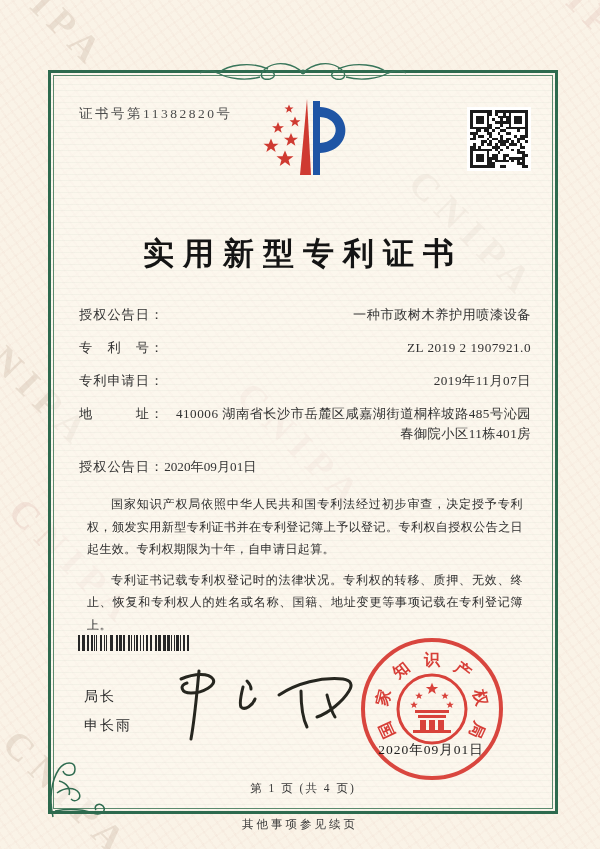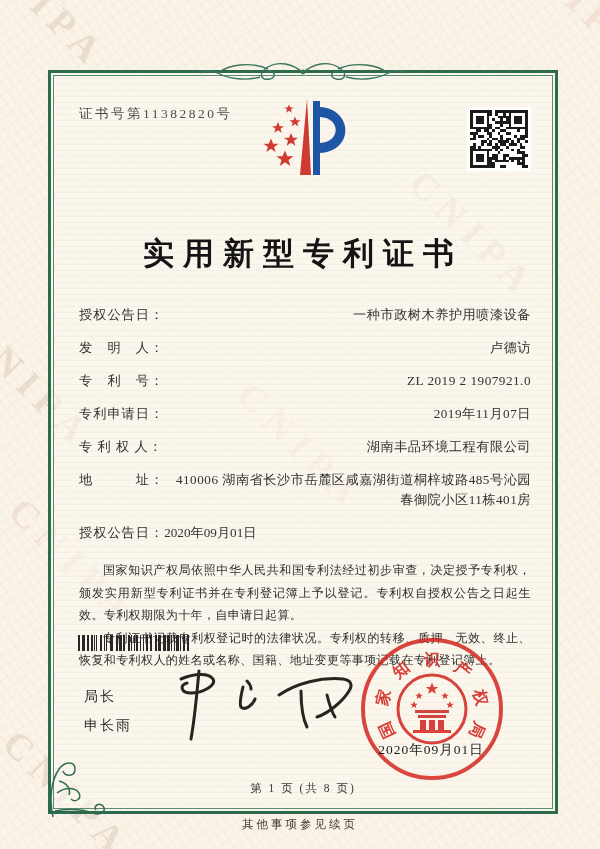--- a/index.html
+++ b/index.html
@@ -37,21 +37,21 @@
   .qr i{display:block;}
   .qr i.b{background:#1b1b1b;}
   .title{ text-align:center;margin-top:8px;font-size:31px;font-weight:bold;color:#141414;letter-spacing:9px;}
   .fields{margin:30px 24px 0 28px;}
   .f-row{display:flex;margin-bottom:13.5px;line-height:19.5px;font-size:13.2px;color:#323232;}
   .f-label{flex:none;letter-spacing:1px;}
   .f-value{flex:1;letter-spacing:0.5px;text-align:right;}
   .f-row.double{gap:38px;}
   .f-row.double .pair{display:flex;}
   .paras{margin:17px 24px 0 28px;}
-  .paras p{margin:0;font-size:12px;line-height:1.88;text-align:justify;text-indent:2em;color:#2e2e2e;letter-spacing:0.4px;}
+  .paras p{margin:8px;font-size:12px;line-height:1.88;text-align:justify;text-indent:2em;color:#2e2e2e;letter-spacing:0.4px;}
   .barcode{position:absolute;left:27px;top:562px;height:16px;display:flex;align-items:stretch;}
   .barcode i{display:block;height:100%;}
   .barcode i.b{background:#272727;}
   .signer-title{position:absolute;left:33px;top:615px;font-size:14px;color:#2d2d2d;letter-spacing:2px;font-family:"Liberation Sans","DejaVu Sans",sans-serif;}
   .signer-name{position:absolute;left:33px;top:644px;font-size:14px;color:#2d2d2d;letter-spacing:2px;font-family:"Liberation Sans","DejaVu Sans",sans-serif;}
   .signature{position:absolute;left:100px;top:592px;}
   .seal{position:absolute;left:310px;top:565px;width:134px;height:134px;border:4.5px solid rgba(211,38,31,0.88);
         border-radius:50%;opacity:0.96;}
   .seal-char{position:absolute;left:50%;top:50%;font-size:16px;font-weight:bold;color:rgba(211,38,31,0.92);}
   .seal-emblem{position:absolute;left:50%;top:50%;transform:translate(-50%,-50%);}
@@ -561,34 +561,26 @@
     </div>
 
     <div class="title">实用新型专利证书</div>
 
     <div class="fields">
       <div class="f-row">
         <span class="f-label">授权公告日：</span>
         <span class="f-value">一种市政树木养护用喷漆设备</span>
       </div>
       <div class="f-row">
-        <span class="f-label">发　明　人：</span>
-        <span class="f-value">卢德访</span>
-      </div>
-      <div class="f-row">
         <span class="f-label">专　利　号：</span>
         <span class="f-value">ZL 2019 2 1907921.0</span>
       </div>
       <div class="f-row">
         <span class="f-label">专利申请日：</span>
         <span class="f-value">2019年11月07日</span>
-      </div>
-      <div class="f-row">
-        <span class="f-label">专 利 权 人：</span>
-        <span class="f-value">湖南丰品环境工程有限公司</span>
       </div>
       <div class="f-row">
         <span class="f-label">地　　　址：</span>
         <span class="f-value" style="max-width:368px;">410006 湖南省长沙市岳麓区咸嘉湖街道桐梓坡路485号沁园春御院小区11栋401房</span>
       </div>
       <div class="f-row double">
         <span class="pair">
           <span class="f-label">授权公告日：</span>
           <span>2020年09月01日</span>
         </span>
@@ -700,17 +692,17 @@
     <span class="seal-char" style="transform: translate(-50%, -50%) rotate(-115deg) translateY(-49px);">国</span>
         <span class="seal-char" style="transform: translate(-50%, -50%) rotate(-76.6667deg) translateY(-49px);">家</span>
         <span class="seal-char" style="transform: translate(-50%, -50%) rotate(-38.3333deg) translateY(-49px);">知</span>
         <span class="seal-char" style="transform: translate(-50%, -50%) rotate(0deg) translateY(-49px);">识</span>
         <span class="seal-char" style="transform: translate(-50%, -50%) rotate(38.3333deg) translateY(-49px);">产</span>
         <span class="seal-char" style="transform: translate(-50%, -50%) rotate(76.6667deg) translateY(-49px);">权</span>
         <span class="seal-char" style="transform: translate(-50%, -50%) rotate(115deg) translateY(-49px);">局</span>
       </div>
     <div class="seal-date">2020年09月01日</div>
 
-    <div class="page-no">第 1 页 (共 8 页)</div>
+    <div class="page-no">第 1 页 (共 4 页)</div>
   </div>
 </div>
 
 <div class="footer-note">其他事项参见续页</div>
 
 </body></html>

